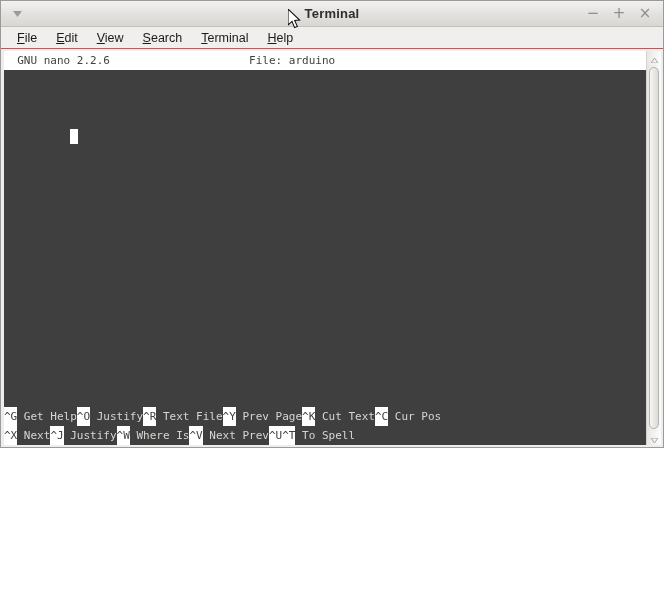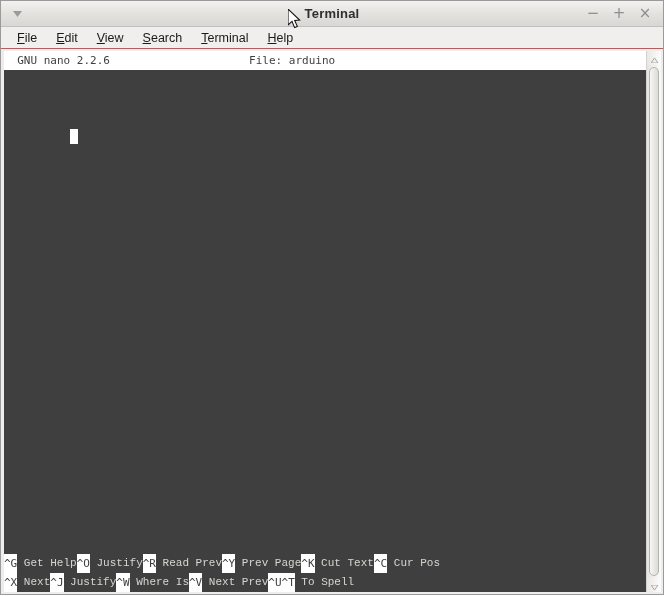--- a/index.html
+++ b/index.html
@@ -10,21 +10,21 @@
   body {
     width: 664px;
     height: 596px;
     overflow: hidden;
     font-family: "Liberation Sans", sans-serif;
   }
 
   
   .window {
     width: 664px;
-    height: 595px;
+    height: 448px;
     box-sizing: border-box;
     display: flex;
     flex-direction: column;
     background: #ededed;
     border: 1px solid #9a9a9a;
   }
 
   
   .titlebar {
     position: relative;
@@ -186,21 +186,20 @@
     white-space: pre;
   }
   .sc .key {
     background: #ffffff;
     color: #3f3f3f;
     white-space: pre;
   }
   .sc .lbl {
     color: #d6d6d0;
     white-space: pre;
-    font-family: Liberation Mono, monospace;
   }
 
   
   .scrollbar {
     flex: 0 0 15px;
     width: 15px;
     background: #f3f2f1;
     border-left: 1px solid #d4d2ce;
     display: flex;
     flex-direction: column;
@@ -284,21 +283,21 @@
         <div class="nano-line">
           <span class="cursor-block"></span>
         </div>
       </div>
 
 
       <div class="nano-shortcuts">
         <div class="short-row">
           <span class="sc"><span class="key">^G</span><span class="lbl"> Get Help</span></span>
           <span class="sc"><span class="key">^O</span><span class="lbl"> Justify</span></span>
-          <span class="sc"><span class="key">^R</span><span class="lbl"> Read Prev</span></span>
+          <span class="sc"><span class="key">^R</span><span class="lbl"> Text File</span></span>
           <span class="sc"><span class="key">^Y</span><span class="lbl"> Prev Page</span></span>
           <span class="sc"><span class="key">^K</span><span class="lbl"> Cut Text</span></span>
           <span class="sc"><span class="key">^C</span><span class="lbl"> Cur Pos</span></span>
         </div>
         <div class="short-row">
           <span class="sc"><span class="key">^X</span><span class="lbl"> Next</span></span>
           <span class="sc"><span class="key">^J</span><span class="lbl"> Justify</span></span>
           <span class="sc"><span class="key">^W</span><span class="lbl"> Where Is</span></span>
           <span class="sc"><span class="key">^V</span><span class="lbl"> Next Prev</span></span>
           <span class="sc"><span class="key">^U</span></span>

